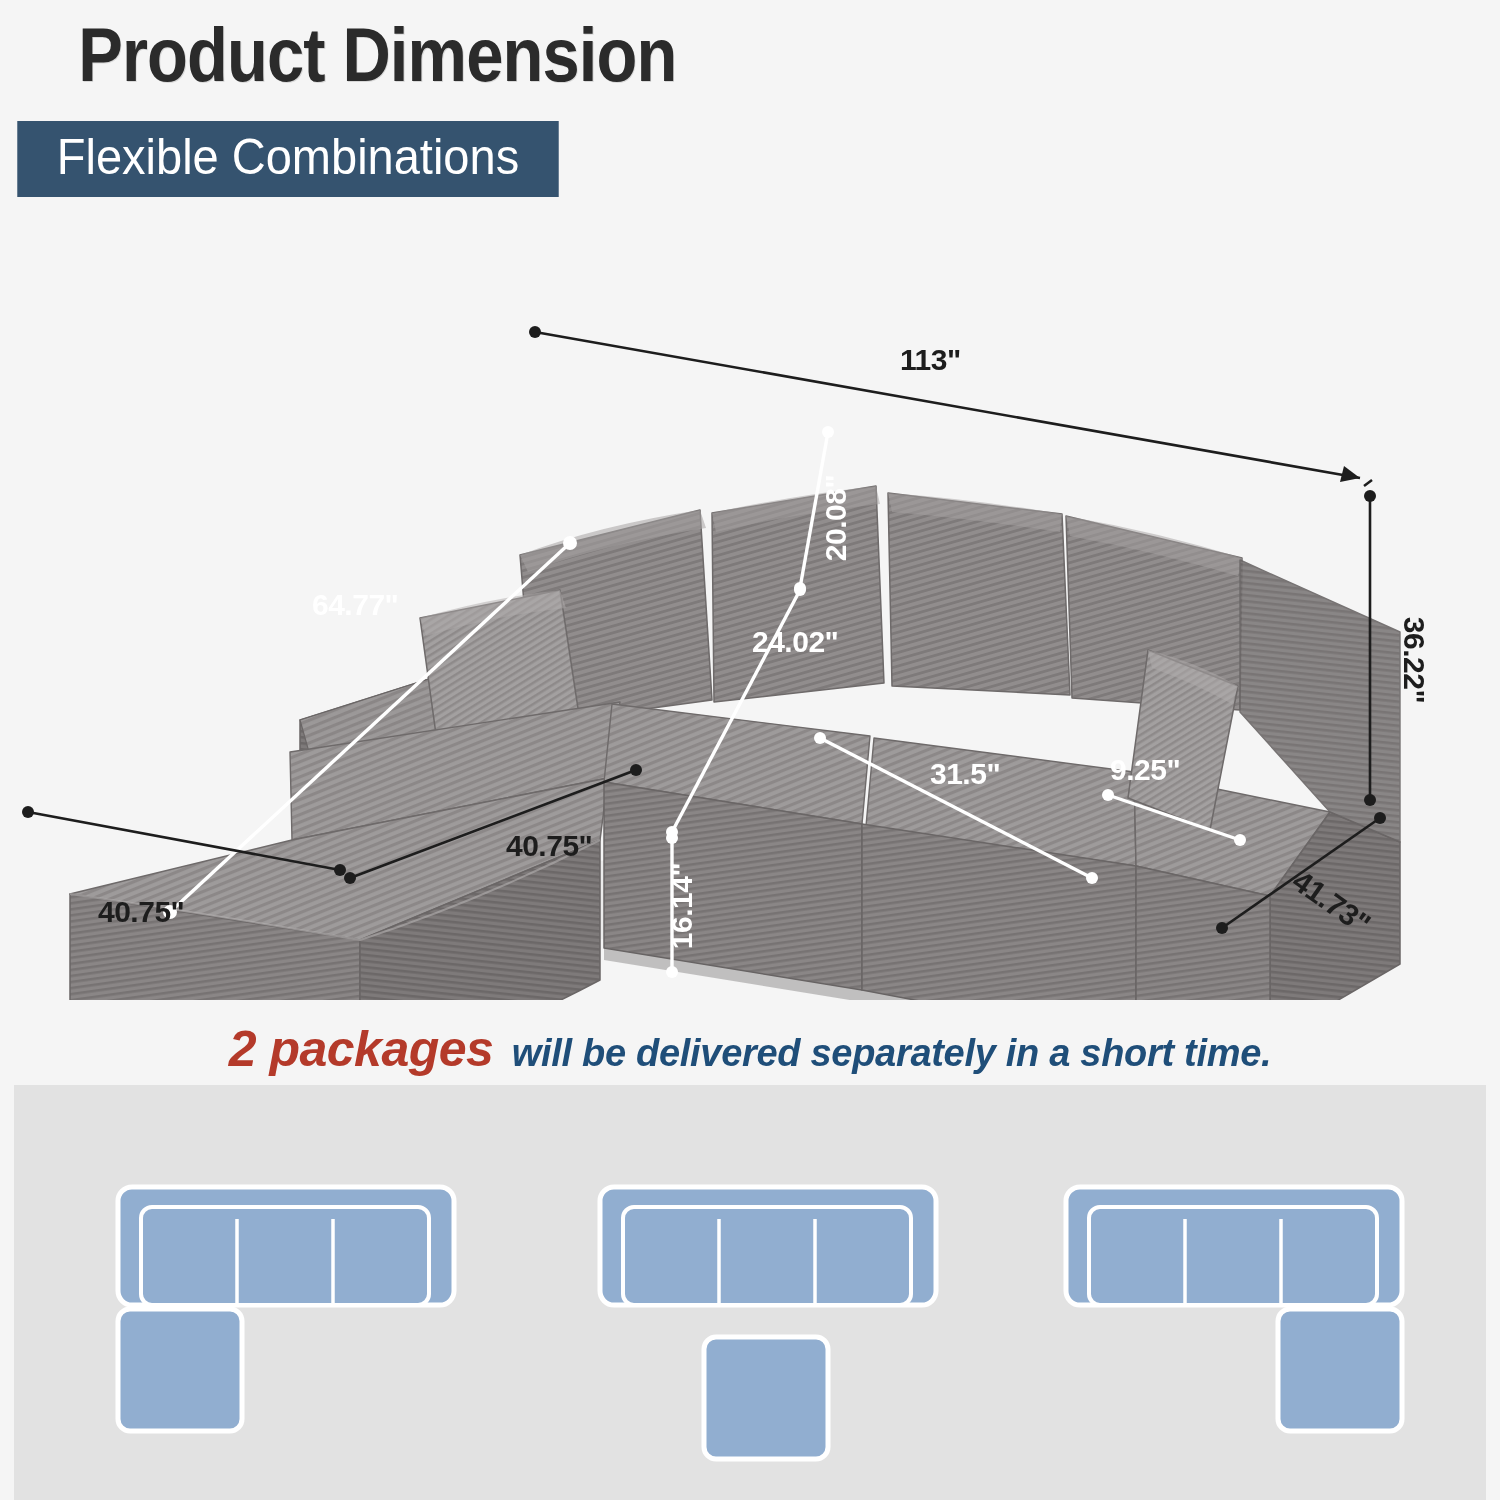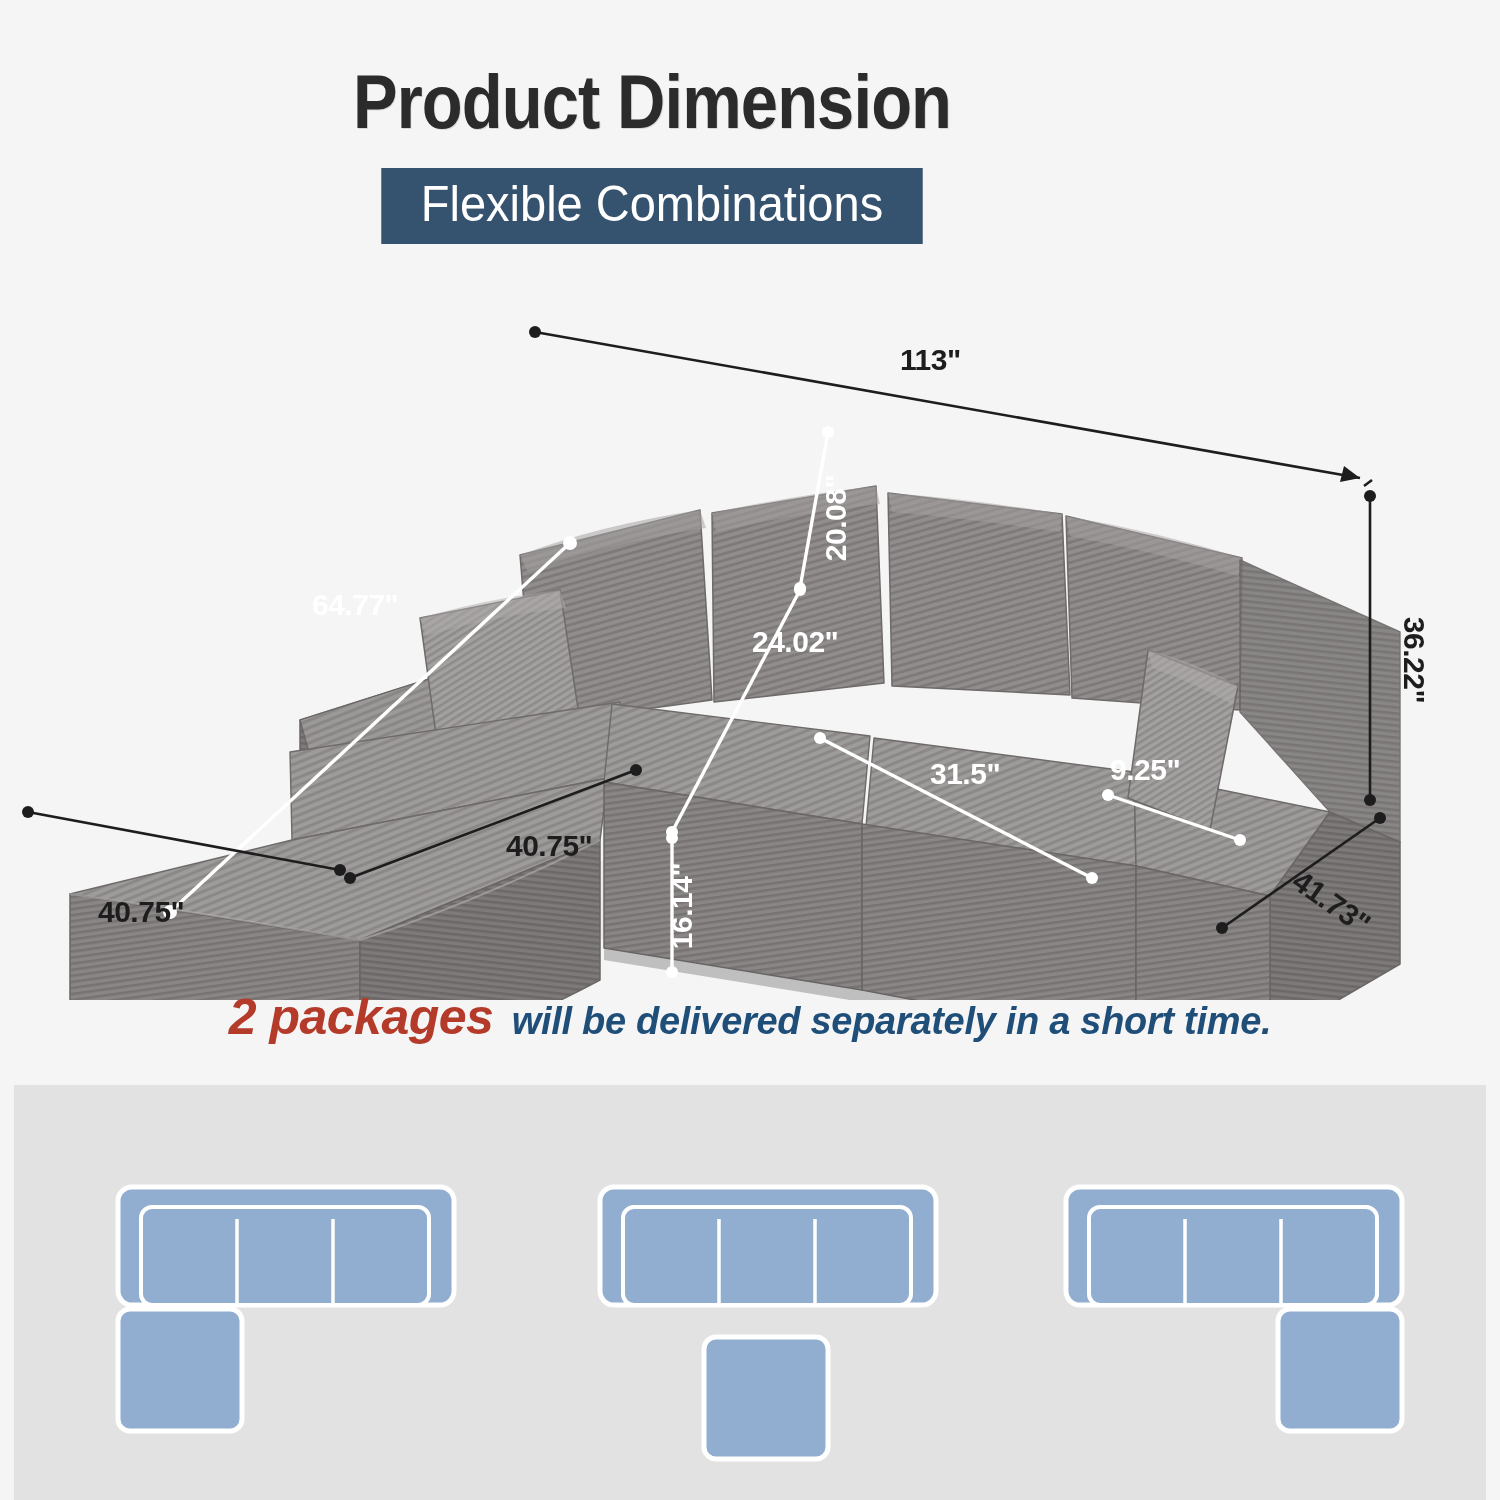--- a/index.html
+++ b/index.html
@@ -5,21 +5,21 @@
   * { margin:0; padding:0; box-sizing:border-box; }
   html,body { width:1500px; height:1500px; }
   body {
     background:#F5F5F5;
     font-family:"Liberation Sans", sans-serif;
     position:relative;
     overflow:hidden;
   }
 
   
-  #header { width:1304px; padding-top:64px; text-align:center; }
+  #header { width:1304px; padding-top:17px; text-align:left; }
   #page-title {
     font-size:76px;
     font-weight:bold;
     color:#2B2B2B;
     letter-spacing:-1px;
     line-height:1;
     transform:scaleX(0.88);
     text-shadow:1px 1px 0 rgba(0,0,0,0.12);
   }
   #subtitle-banner {
@@ -51,21 +51,21 @@
     font-weight:bold;
     letter-spacing:-0.5px;
   }
   .dim-line-dark { stroke:#1D1D1D; stroke-width:2.6; fill:none; }
   .dim-line-light { stroke:#FFFFFF; stroke-width:3.4; fill:none; }
   .dot-dark { fill:#1D1D1D; }
   .dot-light { fill:#FFFFFF; }
 
   
   #tagline {
-    position:absolute; left:0; top:988px; width:1500px;
+    position:absolute; left:0; top:1020px; width:1500px;
     text-align:center;
     white-space:nowrap;
   }
   #tagline-strong {
     font-size:50px; font-style:italic; font-weight:bold;
     color:#B43A2A; letter-spacing:-0.5px;
   }
   #tagline-rest {
     font-size:38px; font-style:italic; font-weight:bold;
     color:#1F4E79; letter-spacing:-0.3px; margin-left:14px;

